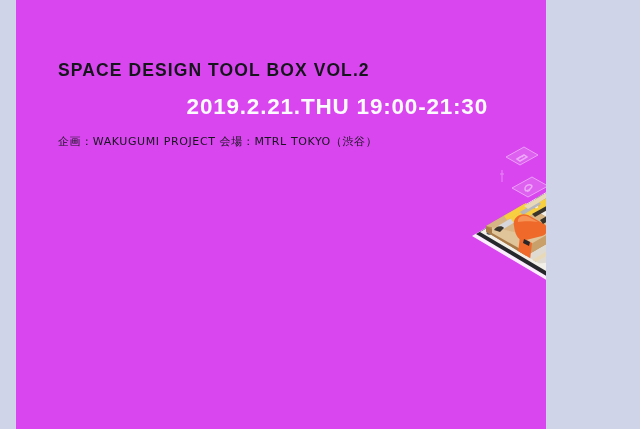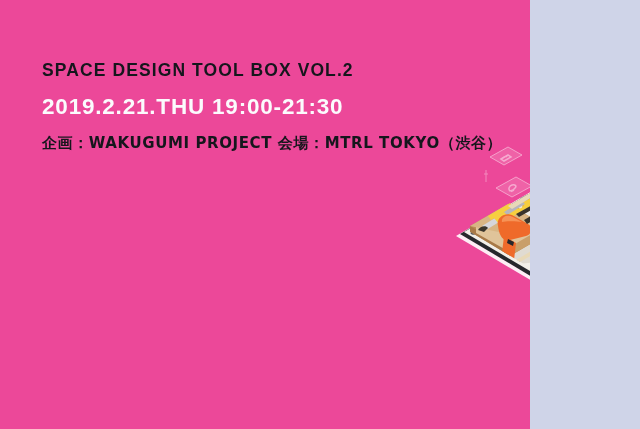--- a/index.html
+++ b/index.html
@@ -10,22 +10,23 @@
     width: 640px;
     height: 429px;
     overflow: hidden;
     font-family: "Liberation Sans", sans-serif;
     background: #cfd4e8;
   }
   #poster {
     position: relative;
     width: 530px;
     height: 429px;
-    background: #ec4899;
+    background: #d946ef;
     overflow: hidden;
+    margin-left: 16px;
   }
 
   
   #text-block {
     position: absolute;
     left: 42px;
     top: 62px;
     width: 430px;
     z-index: 5;
   }
@@ -54,39 +55,40 @@
 
   #date-line {
     margin-top: 16px;
     font-family: "Liberation Sans", sans-serif;
     font-weight: bold;
     font-size: 22.5px;
     letter-spacing: 0.8px;
     color: #fbfbfd;
     line-height: 1;
     white-space: nowrap;
+    text-align: right;
   }
 
   #lead {
     margin-top: 17px;
     font-family: "DejaVu Sans", "Liberation Sans", sans-serif;
     font-weight: bold;
     font-size: 12.4px;
     line-height: 1.62;
     letter-spacing: 0.2px;
     color: #15161c;
     white-space: nowrap;
   }
   #lead .lead-line { display: block; }
 
   #credits {
     margin-top: 18px;
     font-family: "DejaVu Sans", "Liberation Sans", sans-serif;
-    font-weight: bold;
-    font-size: 15px;
+    font-weight: normal;
+    font-size: 11px;
     letter-spacing: 0.6px;
     color: #15161c;
     line-height: 1;
     white-space: nowrap;
   }
 
   
   #illustration {
     position: absolute;
     left: 404px;

